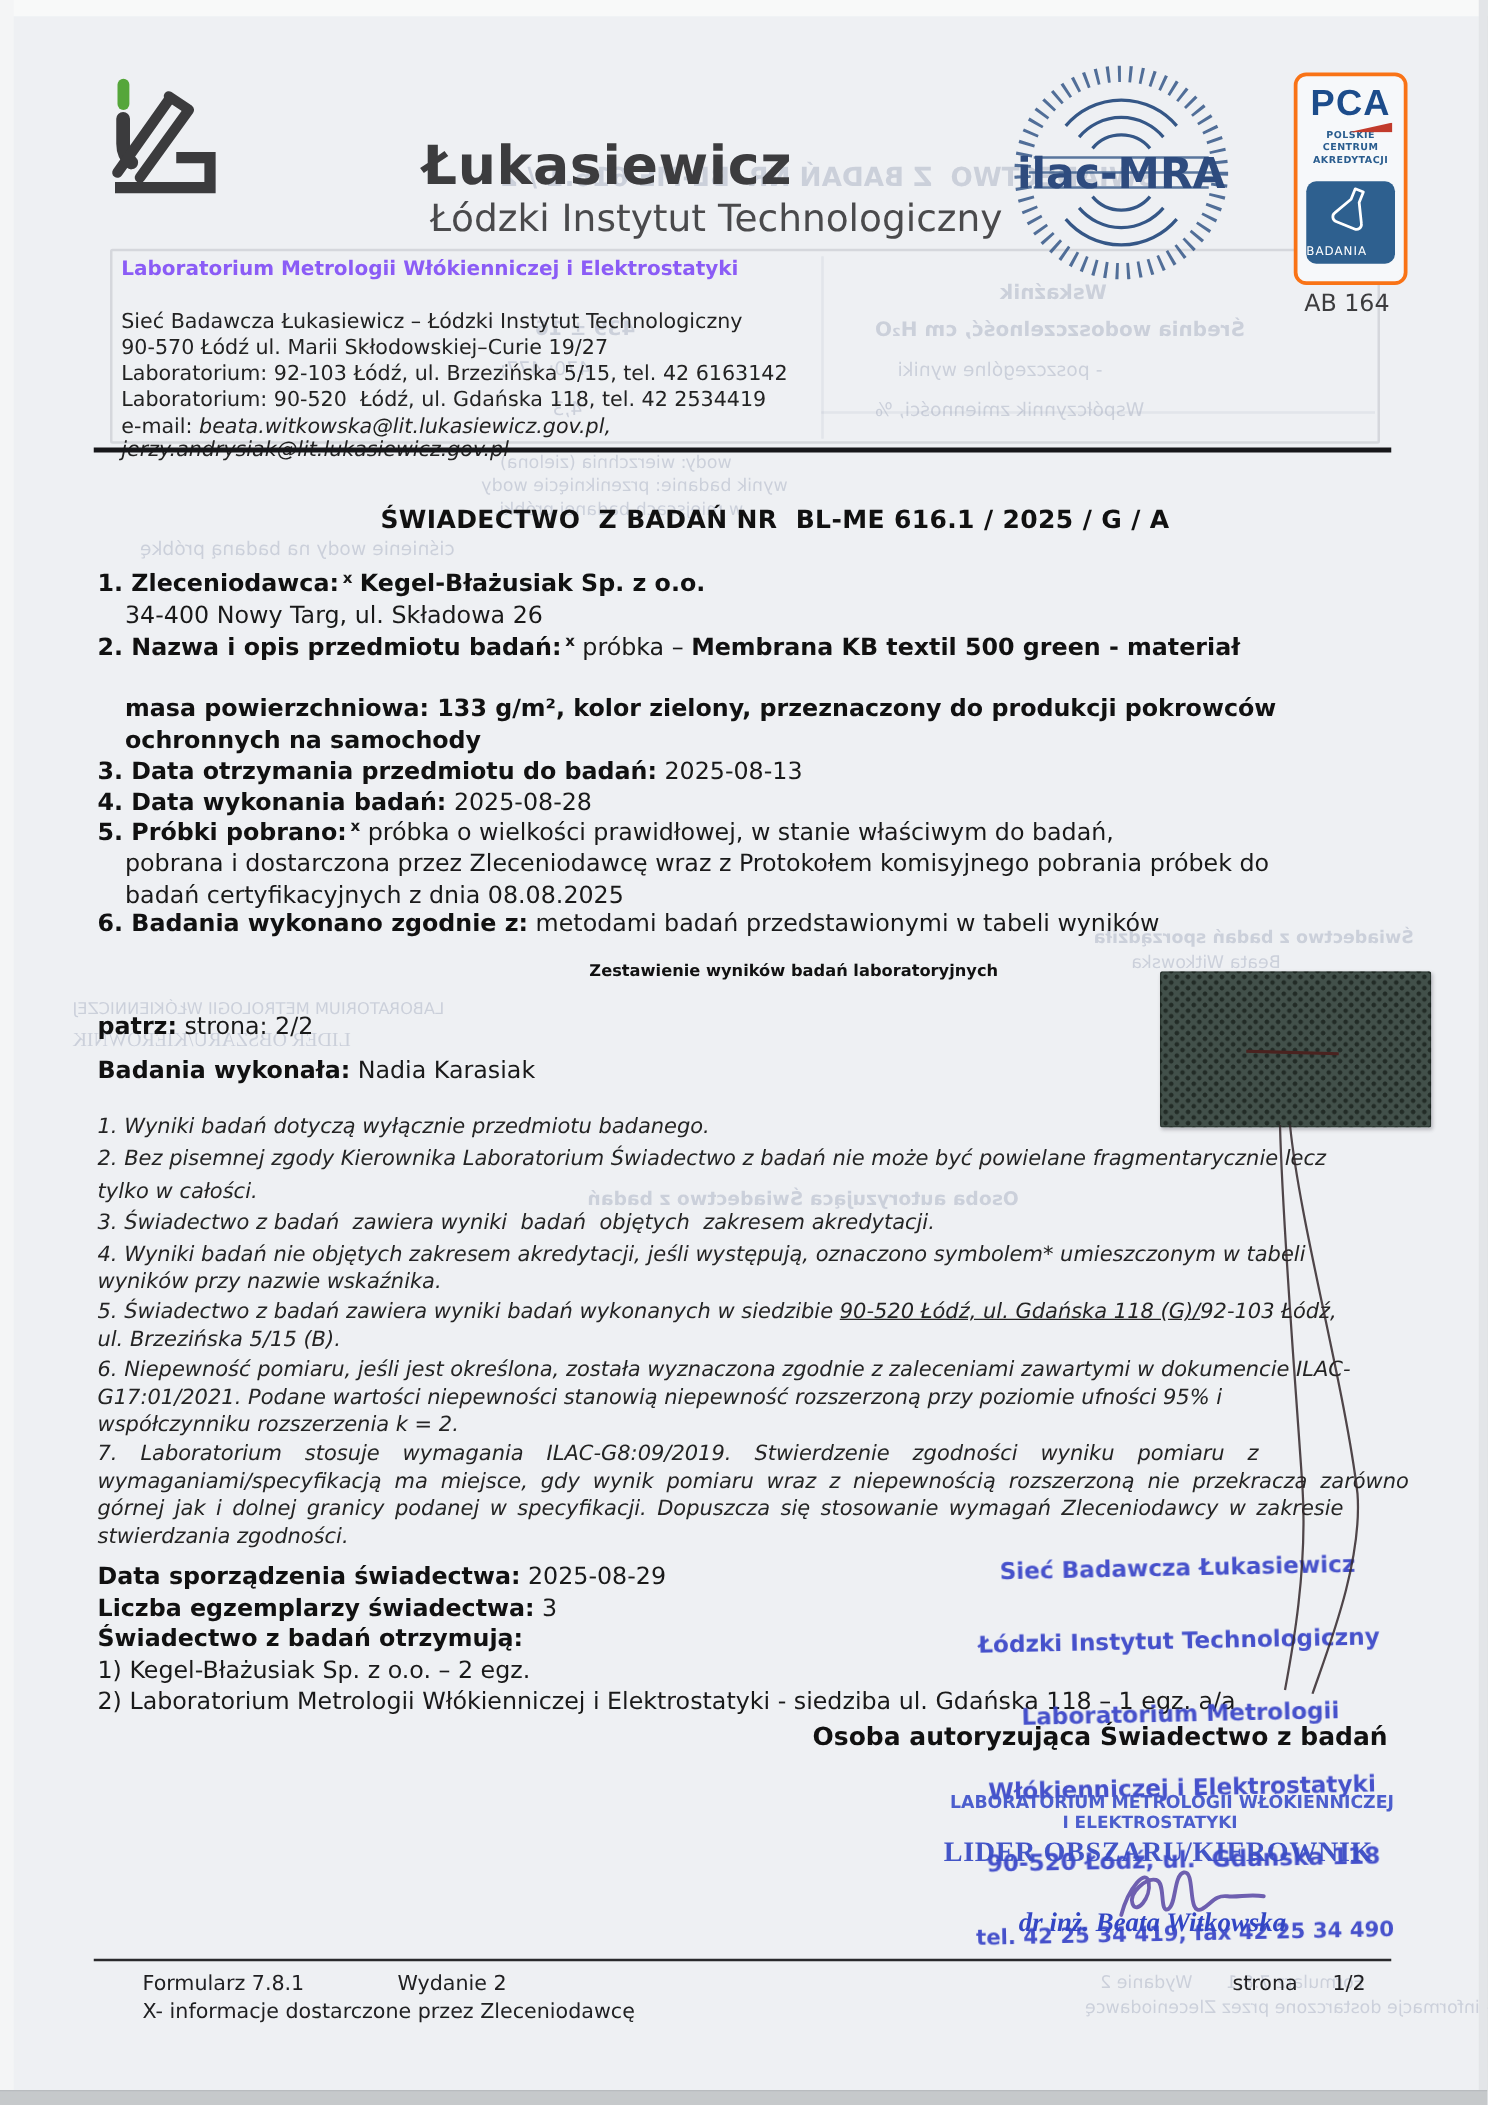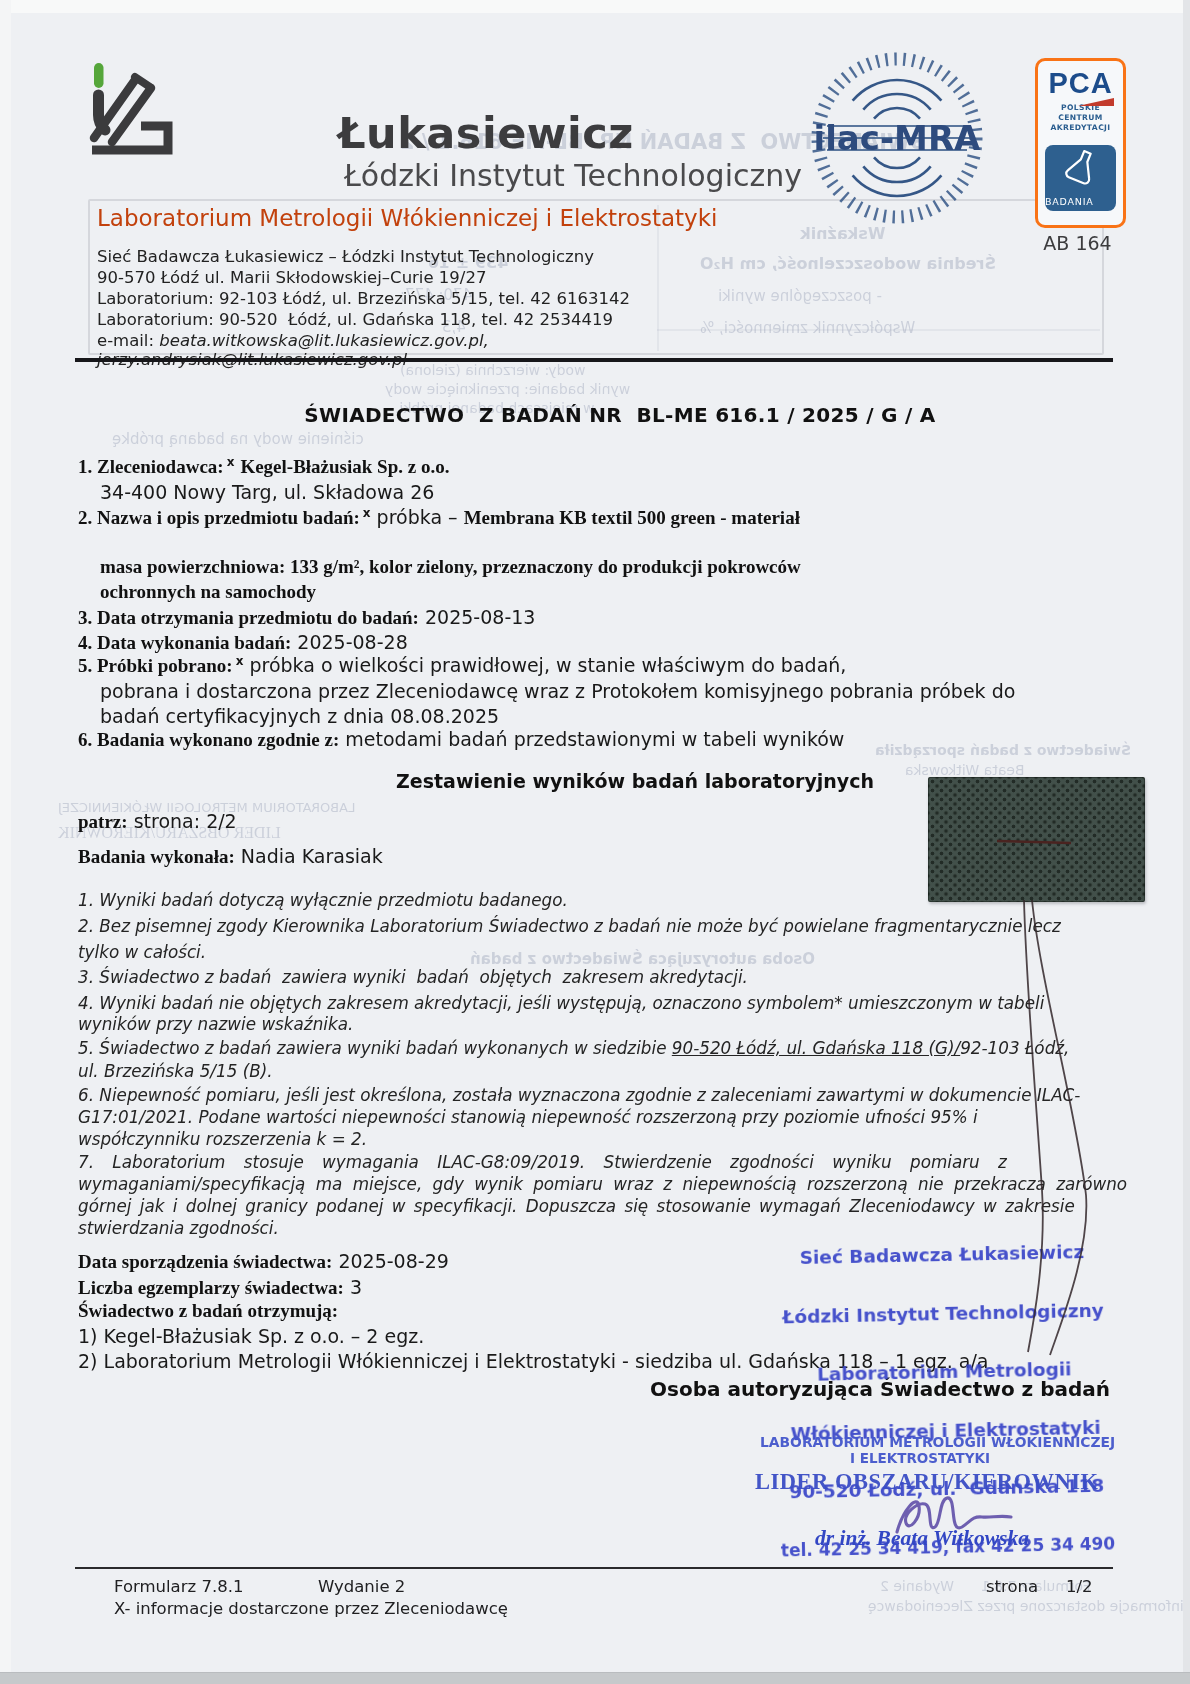--- a/index.html
+++ b/index.html
@@ -17,33 +17,33 @@
   .bleed.bold{font-weight:bold;}
   .bleed.serif{font-family:"Liberation Serif",serif;}
   .bleedline{position:absolute;background:#9aa2b5;opacity:.14;z-index:1;}
 
   
   .wordmark{position:absolute;left:338px;top:108px;font-size:43px;font-weight:bold;color:#3c3c3e;
             letter-spacing:.5px;z-index:10;font-family:"DejaVu Sans",sans-serif;}
   .institute{position:absolute;left:344px;top:158px;font-size:30px;font-weight:400;color:#4a4a4c;z-index:10;}
   .labbox{position:absolute;left:88px;top:199px;width:1012px;height:152px;border:2px solid #d5d7dc;
           border-radius:2px;z-index:5;}
-  .labtitle{position:absolute;left:97px;top:205px;font-size:23px;font-weight:normal;color:#c2410c;z-index:10;}
+  .labtitle{position:absolute;left:97px;top:205px;font-size:16px;font-weight:bold;color:#8b5cf6;z-index:10;}
   .labline{position:absolute;left:97px;font-size:16.5px;color:#222;z-index:10;white-space:pre;}
   .em{font-style:italic;}
   .rule{position:absolute;left:75px;top:358px;width:1038px;height:4px;background:#17171a;z-index:10;}
 
   
   .title{position:absolute;left:90px;top:403px;width:1060px;text-align:center;font-size:20px;
          font-weight:bold;white-space:pre;letter-spacing:.3px;color:#111;z-index:10;}
   .ln{position:absolute;left:78px;white-space:pre;font-size:19px;color:#191919;z-index:10;}
   .ind{left:100px;text-align:right;}
-  .b{font-weight:bold;color:#111;font-family:Liberation Serif, serif;}
+  .b{font-weight:bold;color:#111;}
   .sx{font-size:12px;font-weight:bold;vertical-align:7px;margin:0 6px 0 3px;}
-  .center-h{position:absolute;left:180px;width:910px;text-align:center;font-size:19px;
+  .center-h{position:absolute;left:180px;width:910px;text-align:center;font-size:13px;
             font-weight:bold;color:#111;z-index:10;}
   .nt{position:absolute;left:78px;white-space:pre;font-style:italic;font-size:16.8px;color:#242424;z-index:10;}
   .u{text-decoration:underline;}
   .ws13{word-spacing:13px;} .ws5{word-spacing:5px;} .ws3{word-spacing:3px;}
 
   
   .swatch{position:absolute;left:928px;top:777px;width:217px;height:125px;z-index:28;
           background-color:#42504a;
           background-image:radial-gradient(#222b26 1.5px,transparent 2.2px),
                            radial-gradient(#222b26 1.5px,transparent 2.2px);

